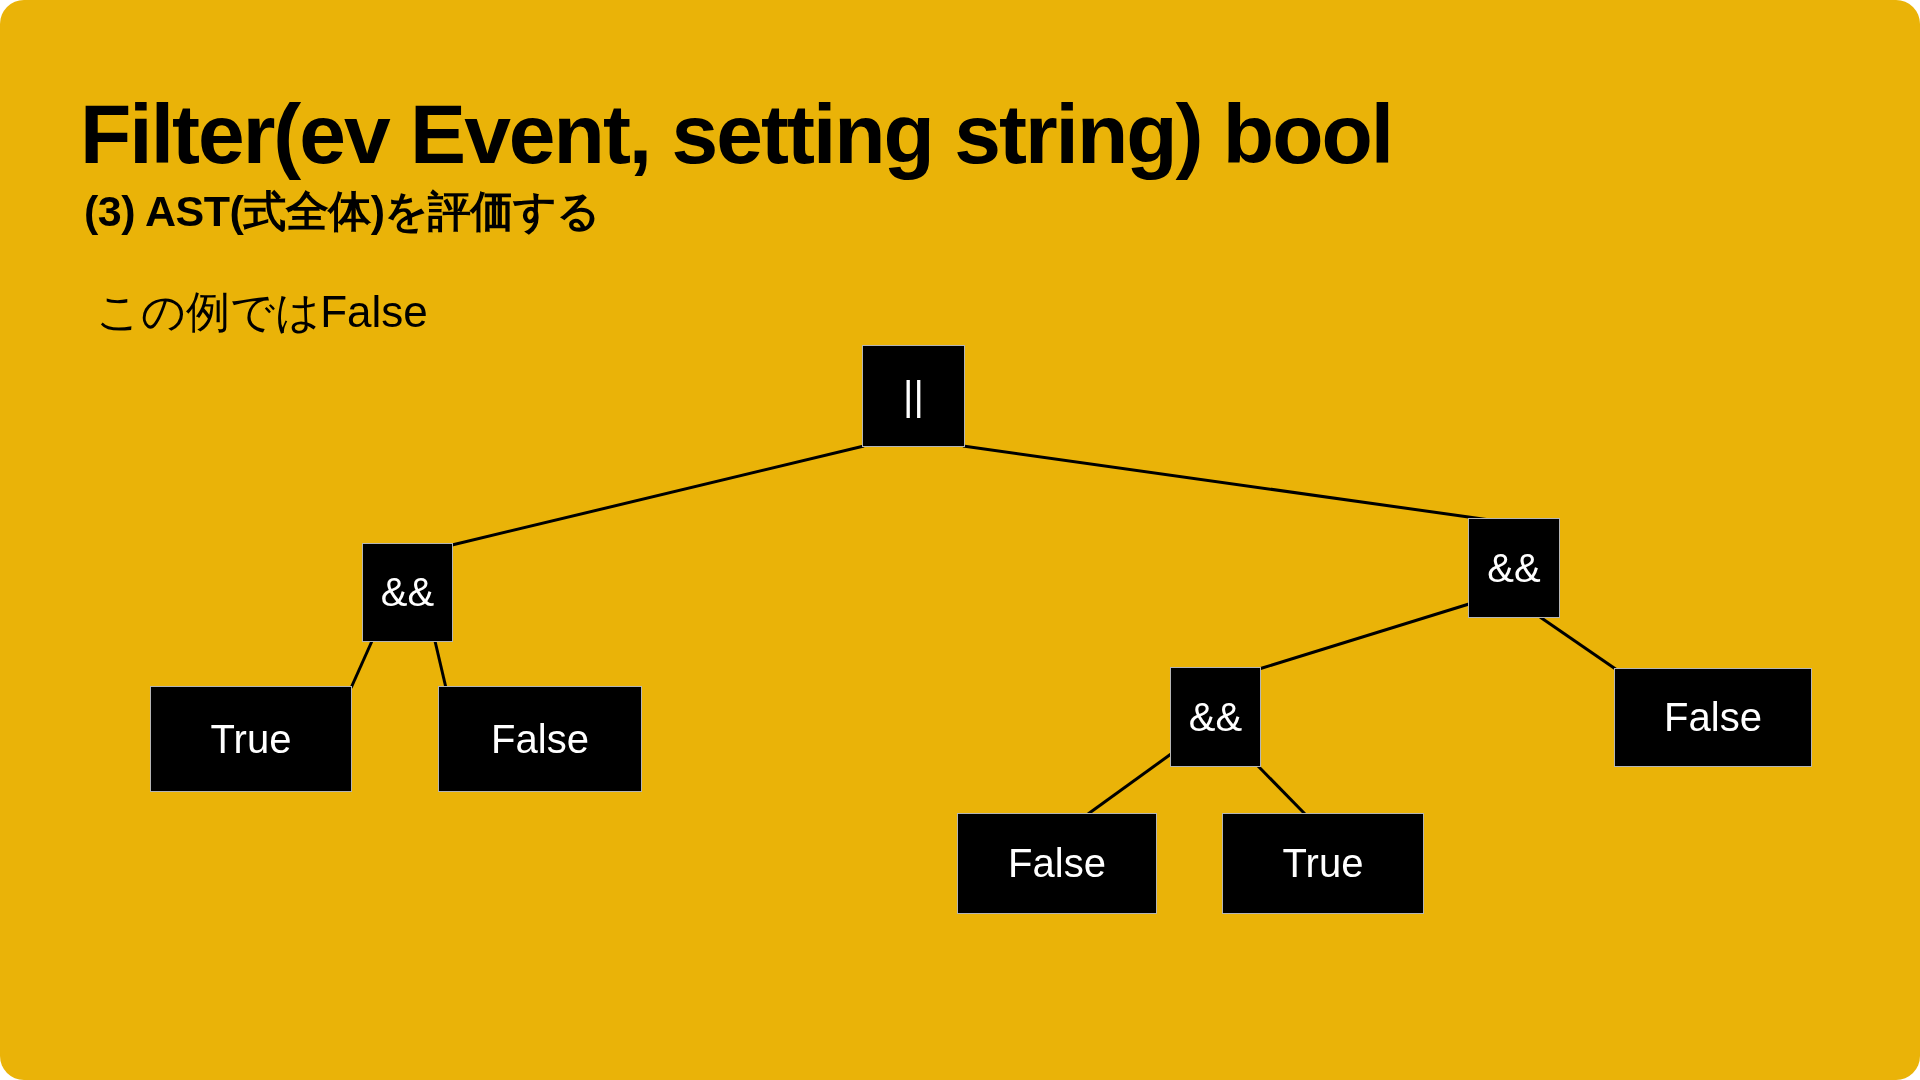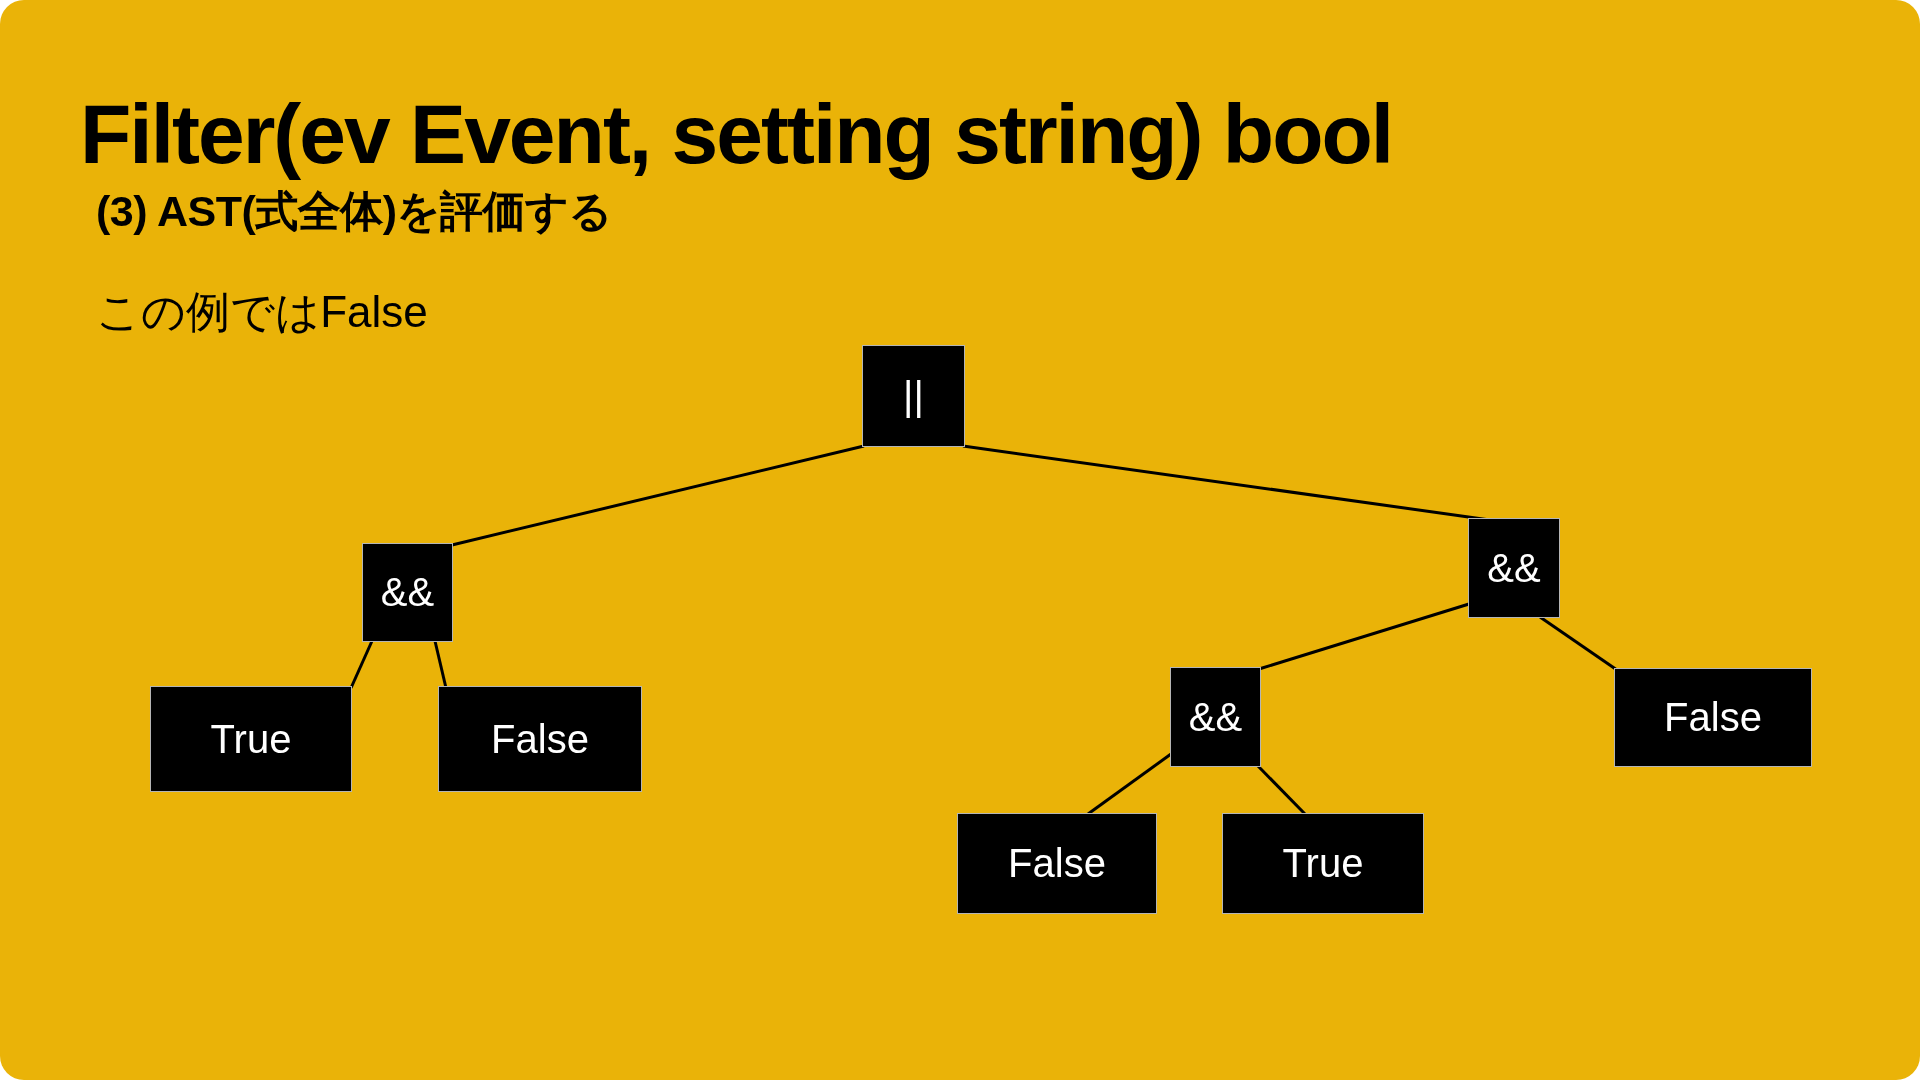--- a/index.html
+++ b/index.html
@@ -23,21 +23,21 @@
     top: 88px;
     margin: 0;
     font-size: 84px;
     font-weight: bold;
     letter-spacing: -2px;
     line-height: 1.1;
     white-space: nowrap;
   }
   .subtitle {
     position: absolute;
-    left: 96px;
+    left: 84px;
     top: 186px;
     margin: 0;
     font-size: 43px;
     font-weight: bold;
     letter-spacing: -0.5px;
     line-height: 1.2;
     white-space: nowrap;
   }
   .note {
     position: absolute;

